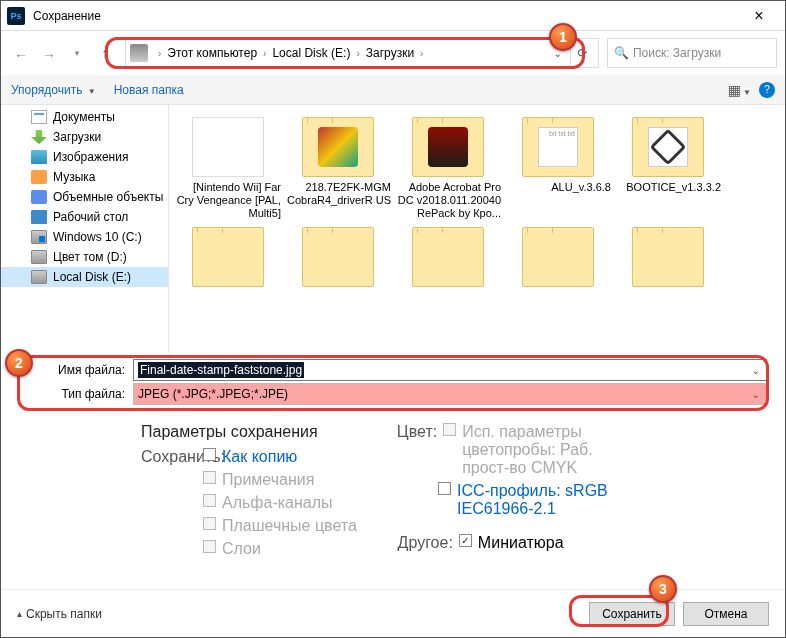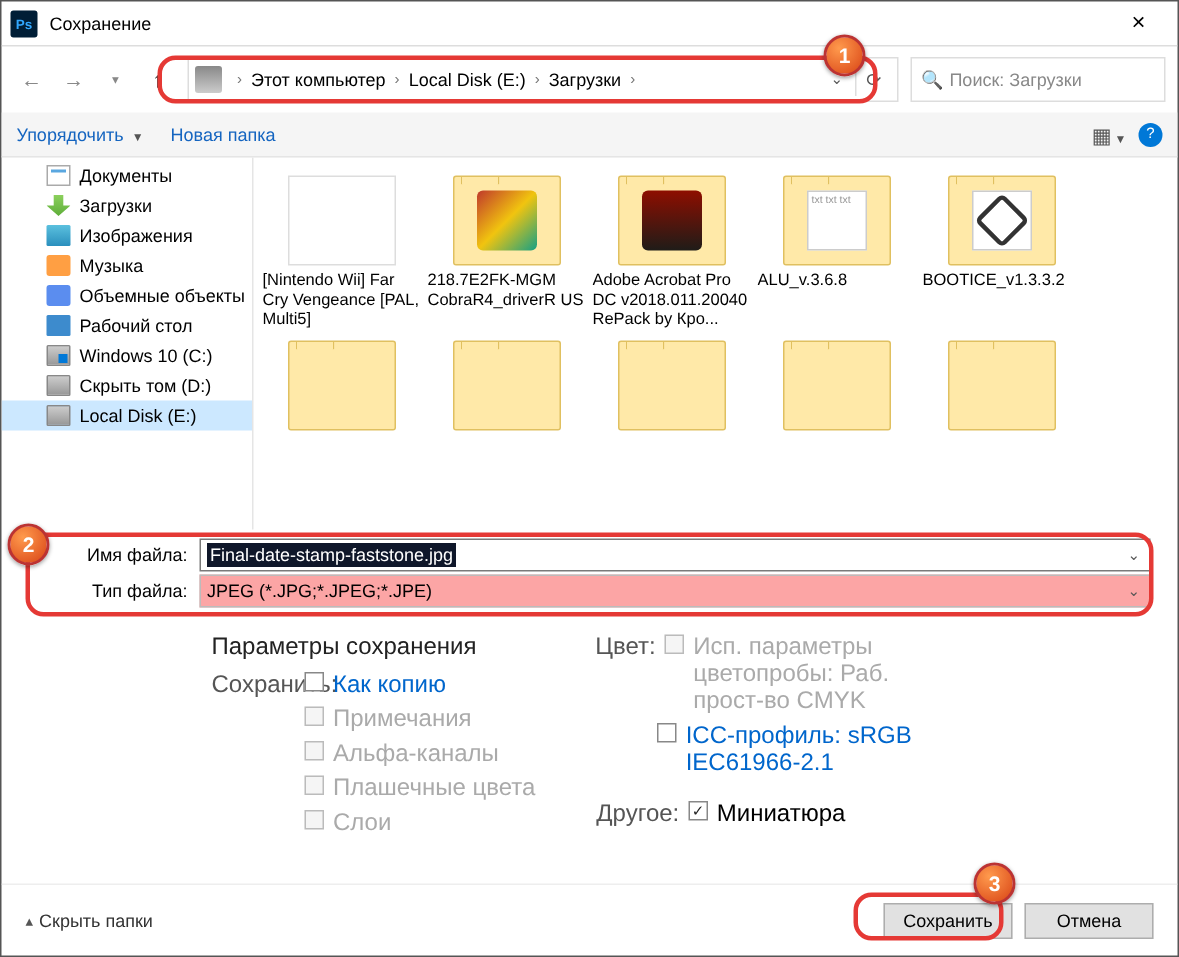--- a/index.html
+++ b/index.html
@@ -38,21 +38,21 @@
   .ic-down { background: linear-gradient(#8bd05c, #5fae3a); clip-path: polygon(30% 0, 70% 0, 70% 50%, 100% 50%, 50% 100%, 0 50%, 30% 50%); }
   .ic-img { background: linear-gradient(#5bc0de, #2a8fbd); border-radius: 1px; }
   .ic-music { background: #ff9f43; border-radius: 2px; position: relative; }
   .ic-3d { background: #5b8def; border-radius: 2px; }
   .ic-desk { background: #3d8bcd; border-radius: 1px; }
   .ic-drive { background: linear-gradient(#ccc, #999); border: 1px solid #888; border-radius: 1px; }
   .ic-win { background: linear-gradient(#ccc, #999); border: 1px solid #888; border-radius: 1px; position: relative; }
   .ic-win::after { content: ""; position: absolute; right: 1px; bottom: 1px; width: 6px; height: 6px; background: #0078d7; }
 
   .filegrid { flex: 1; padding: 12px 6px; display: flex; flex-wrap: wrap; align-content: flex-start; gap: 6px 4px; overflow: hidden; }
-  .file { width: 106px; text-align: left; font-size: 11px; }
+  .file { width: 106px; text-align: right; font-size: 11px; }
   .file .thumb { width: 72px; height: 60px; margin: 0 auto 4px; background: #fff; border: 1px solid #ddd; display: flex; align-items: center; justify-content: center; font-size: 9px; color: #888; position: relative; overflow: hidden; }
   .file .thumb.folder { background: #ffe9a8; border: 1px solid #e0c060; border-radius: 2px; }
   .file .thumb.folder::before { content: ""; position: absolute; top: -4px; left: 4px; width: 24px; height: 8px; background: #ffe9a8; border: 1px solid #e0c060; border-bottom: none; border-radius: 2px 2px 0 0; }
   .file .fname { line-height: 1.2; word-wrap: break-word; max-height: 56px; overflow: hidden; }
 
   .fields { padding: 4px 18px 4px 18px; }
   .field-row { display: flex; align-items: center; margin: 2px 0; }
   .field-row .lbl { width: 114px; text-align: right; padding-right: 8px; }
   .field-row .fname-input { flex: 1; height: 22px; border: 1px solid #7a7a7a; padding: 0 4px; background: #fff; display: flex; align-items: center; position: relative; }
   .field-row .fname-input .sel { background: #0f172a; color: #fff; padding: 1px 2px; }
@@ -162,21 +162,21 @@
     <div class="side-item">
         <span class="si-icon ic-desk"></span>
         <span>Рабочий стол</span>
       </div>
     <div class="side-item">
         <span class="si-icon ic-win"></span>
         <span>Windows 10 (C:)</span>
       </div>
     <div class="side-item">
         <span class="si-icon ic-drive"></span>
-        <span>Скрыть том (D:)</span>
+        <span>Цвет том (D:)</span>
       </div>
     <div class="side-item selected">
         <span class="si-icon ic-drive"></span>
         <span>Local Disk (E:)</span>
       </div>
   </div>
 
   <div class="filegrid">
     <div class="file">
         <div class="thumb th-a"></div>

